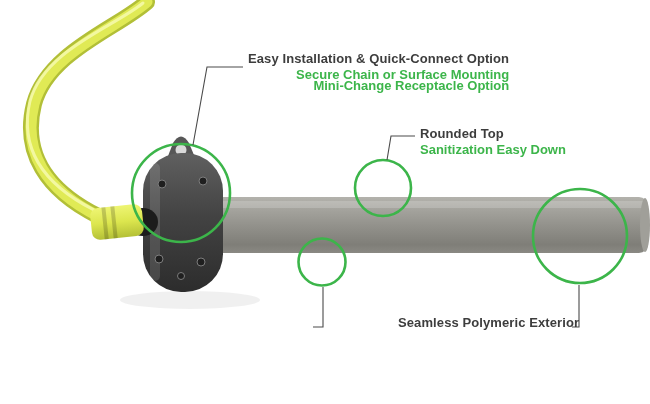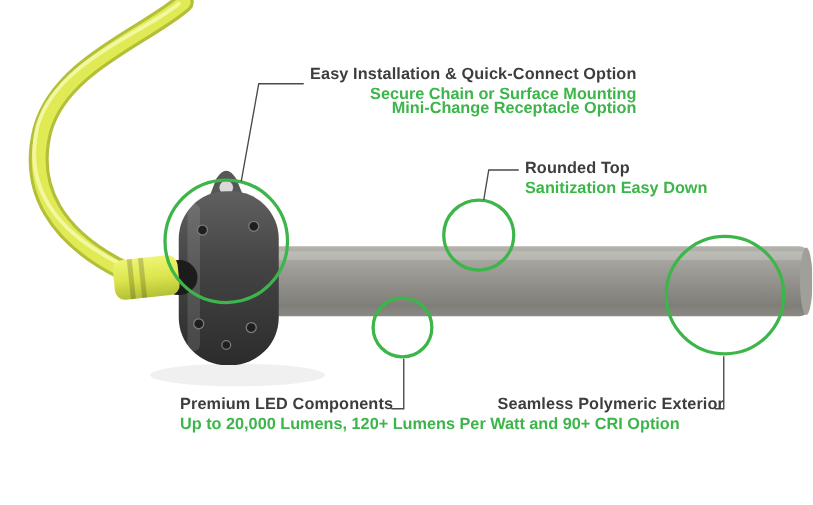--- a/index.html
+++ b/index.html
@@ -122,24 +122,18 @@
     </div>
   </div>
 
   <div class="callout" style="left:420px; top:126px;">
     <div class="title">Rounded Top</div>
     <div class="sub">
       <div>Sanitization Easy Down</div>
     </div>
   </div>
 
-  <div class="callout" style="left:144px; top:315px;">
-    <div class="title">Premium LED Components</div>
-    <div class="sub">
-      <div>Up to 20,000 Lumens, 120+ Lumens Per Watt and 90+ CRI Option</div>
-    </div>
-  </div>
 
   <div class="callout" style="left:398px; top:315px;">
     <div class="title">Seamless Polymeric Exterior</div>
   </div>
 
 </div>
 
 </body></html>

